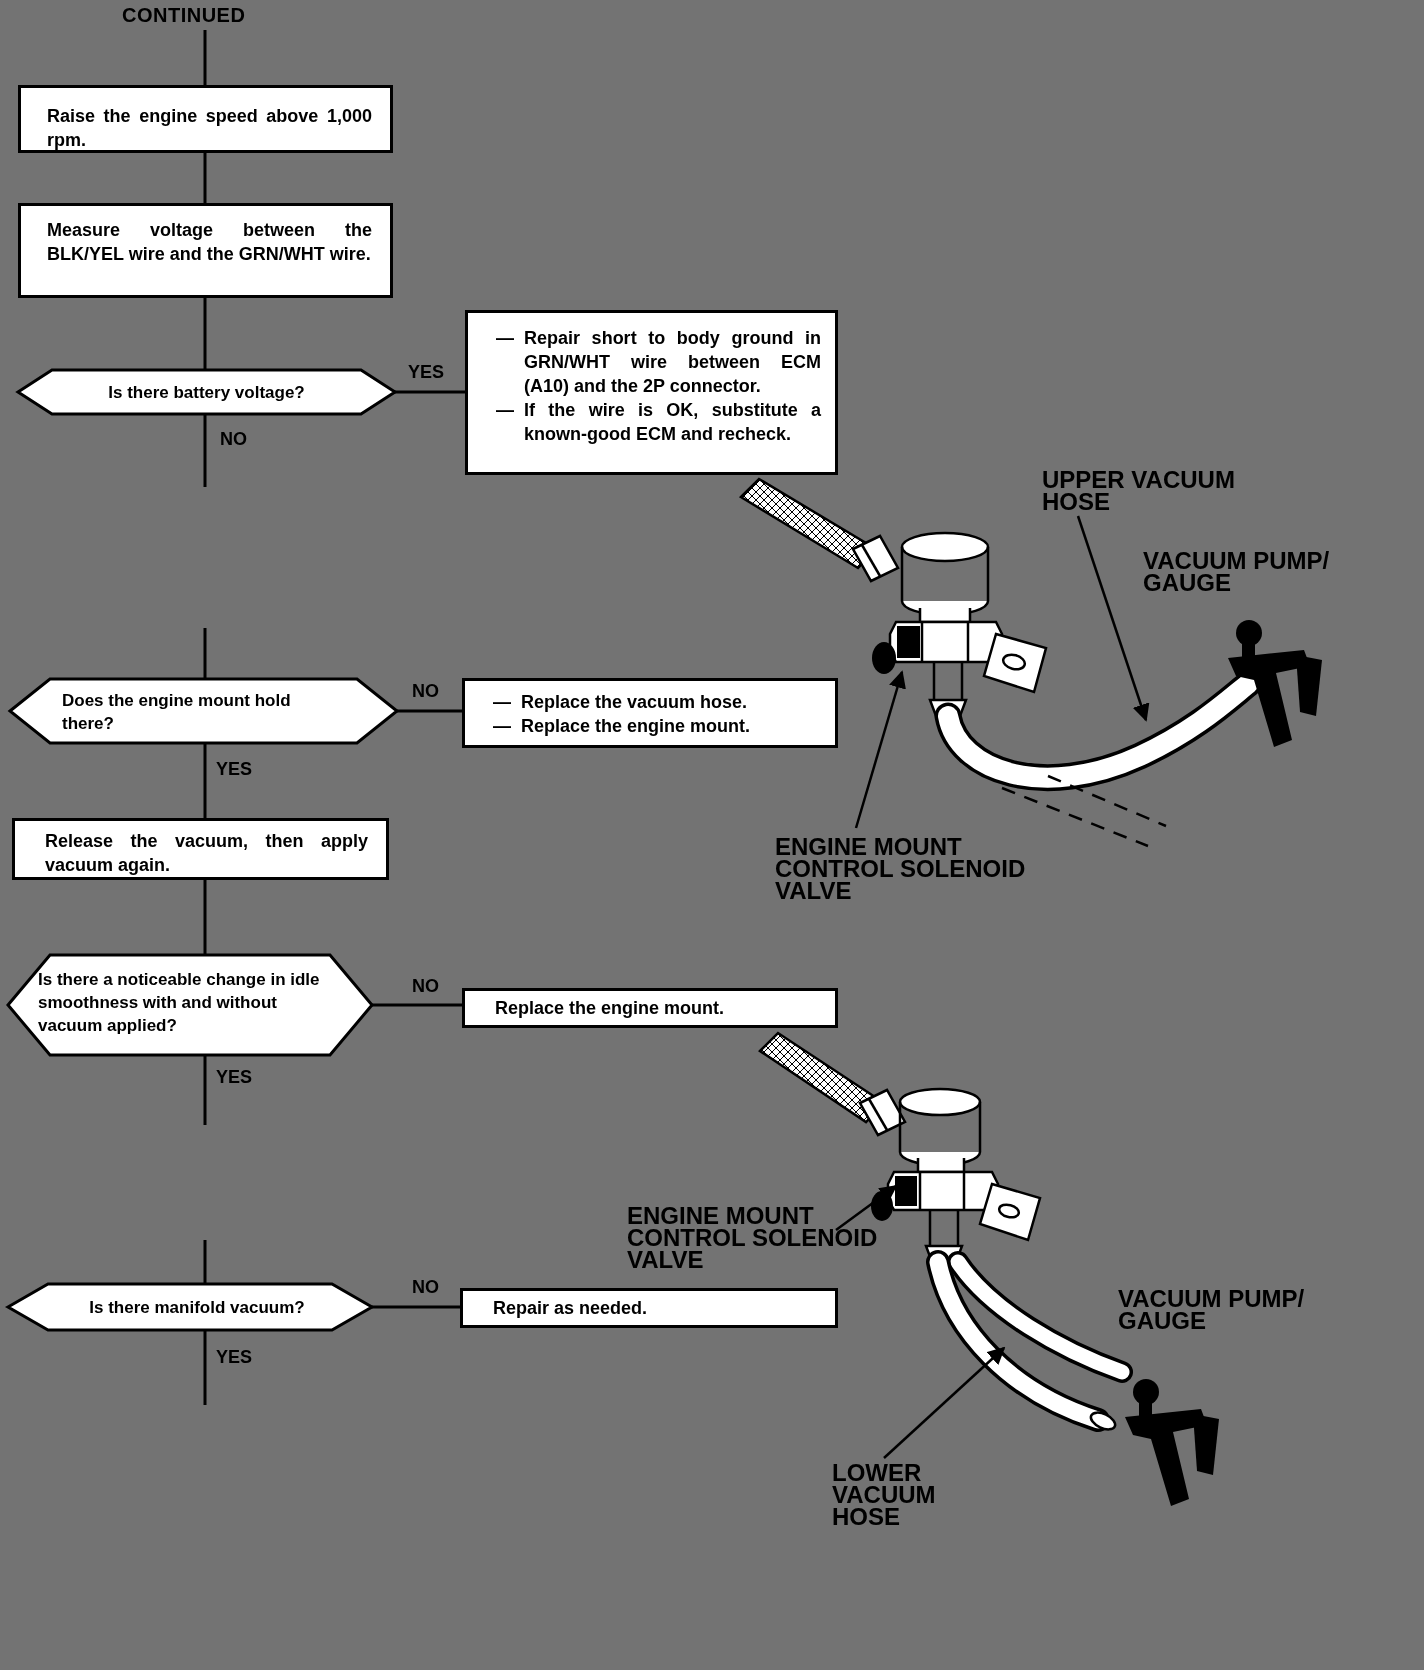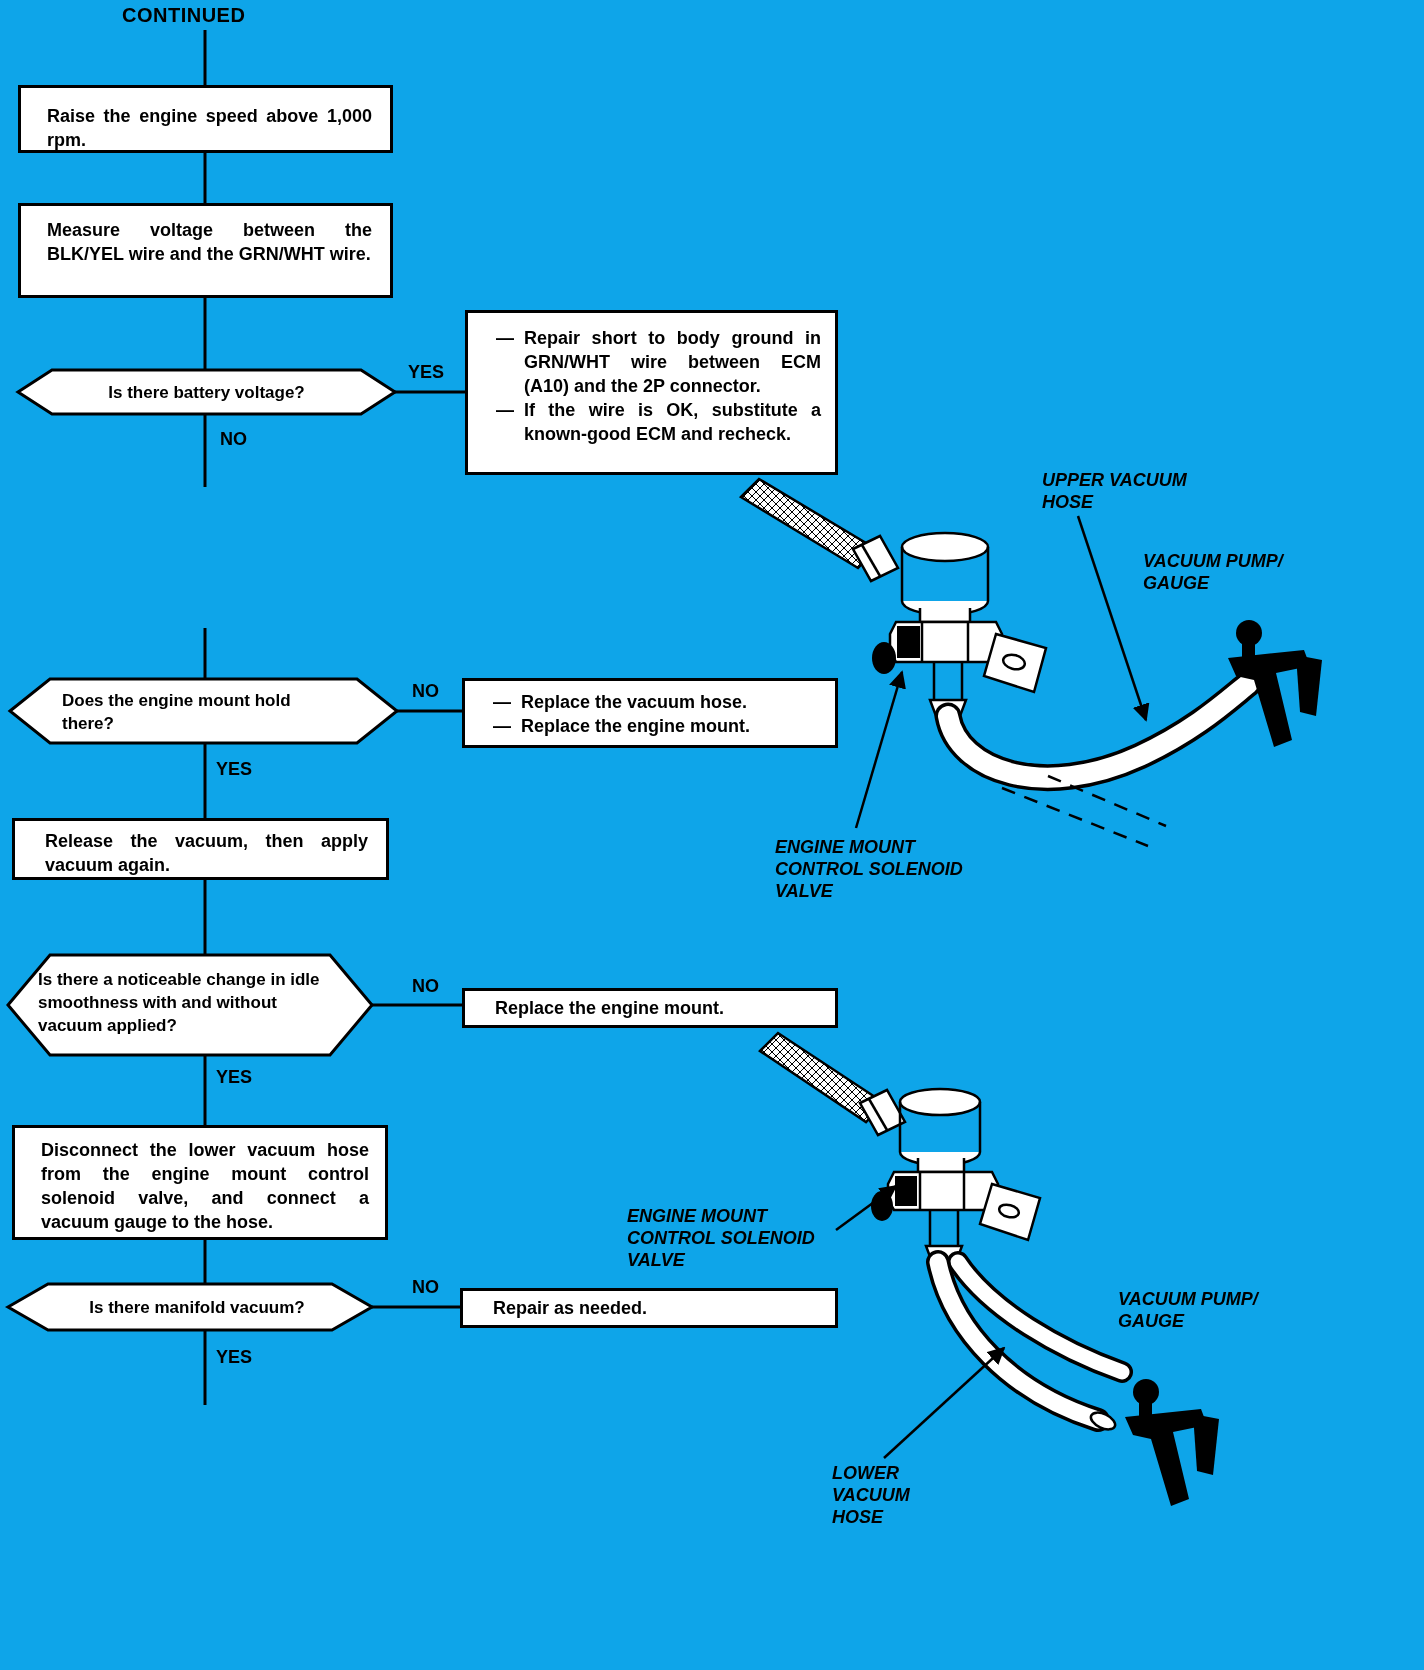--- a/index.html
+++ b/index.html
@@ -1,34 +1,34 @@
 <!DOCTYPE html>
 <html><head>
 <meta charset="utf-8">
 <style>
   * { margin:0; padding:0; box-sizing:border-box; }
   html,body { background:#ffffff; }
   .page {
-    position:relative; width:1424px; height:1670px; background:#0ea5e9;
+    position:relative; width:1424px; height:1670px; background:#737373;
     font-family:"Liberation Sans", sans-serif; font-weight:700; color:#000;
     overflow:hidden;
   }
   .art { position:absolute; left:0; top:0; }
   .pbox {
     position:absolute; border:3px solid #000; background:#fff;
     font-size:18px; line-height:24px; text-align:justify;
   }
   .rbox {
     position:absolute; border:3px solid #000; background:#fff;
     font-size:18px; line-height:24px;
   }
   .dtext { position:absolute; font-size:17px; line-height:23px; }
   .dcenter { display:flex; align-items:center; justify-content:center; text-align:center; }
   .branch { position:absolute; font-size:18px; line-height:18px; }
-  .ill { position:absolute; font-size:18px; line-height:22px; white-space:pre-line;font-style:italic; }
+  .ill { position:absolute; font-size:24px; line-height:22px; white-space:pre-line; }
   .continued { position:absolute; font-size:20px; letter-spacing:0.5px; }
   .li { display:flex; text-align:justify; }
   .li .dash { flex:0 0 28px; }
   .li .itext { flex:1 1 auto; }
   .vcenter { display:flex; align-items:center; }
 </style>
 </head>
 <body>
 
 <div class="page">
@@ -148,21 +148,20 @@
 
   <div class="continued" style="left:122px; top:4px;">CONTINUED</div>
 
   <div class="pbox" style="left:18px; top:85px; width:375px; height:68px; padding:16px 18px 0 26px;">Raise the engine speed above 1,000 rpm.</div>
 
   <div class="pbox" style="left:18px; top:203px; width:375px; height:95px; padding:12px 18px 0 26px;">Measure voltage between the BLK/YEL wire and the GRN/WHT wire.</div>
 
 
   <div class="pbox" style="left:12px; top:818px; width:377px; height:62px; padding:8px 18px 0 30px;">Release the vacuum, then apply vacuum again.</div>
 
-  <div class="pbox" style="left:12px; top:1125px; width:376px; height:115px; padding:10px 16px 0 26px;">Disconnect the lower vacuum hose from the engine mount control solenoid valve, and connect a vacuum gauge to the hose.</div>
 
 
   <div class="dtext dcenter" style="left:18px; top:370px; width:377px; height:44px;">Is there battery voltage?</div>
 
   <div class="dtext" style="left:62px; top:689px; width:252px;">Does the engine mount hold there?</div>
 
   <div class="dtext" style="left:38px; top:968px; width:290px;">Is there a noticeable change in idle smoothness with and without vacuum applied?</div>
 
   <div class="dtext dcenter" style="left:15px; top:1284px; width:364px; height:46px;">Is there manifold vacuum?</div>
 

